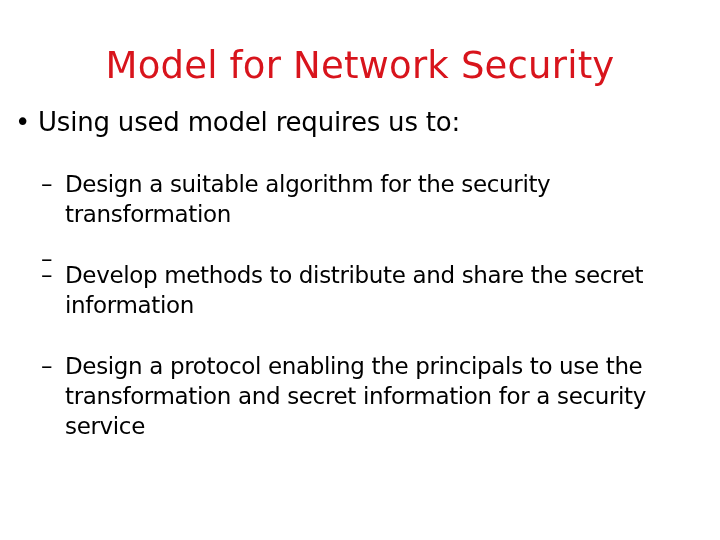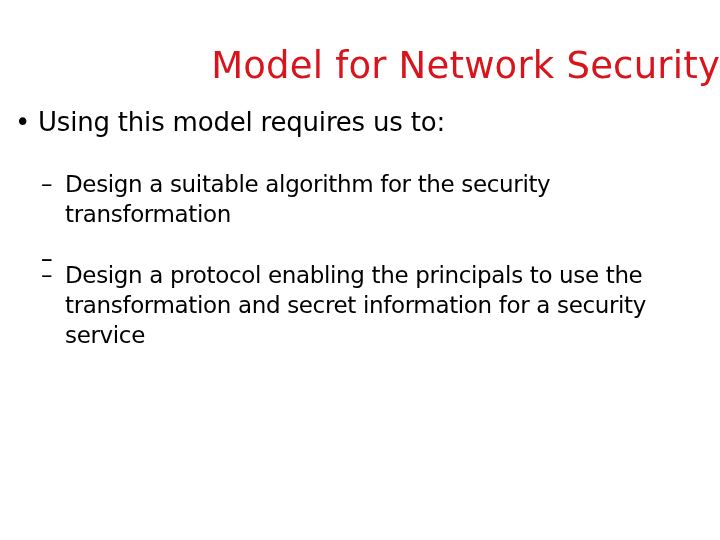--- a/index.html
+++ b/index.html
@@ -16,21 +16,21 @@
     font-family: "DejaVu Sans", sans-serif;
     -webkit-font-smoothing: none;
   }
 
   
   #slide-title {
     position: absolute;
     left: 0;
     top: 44px;
     width: 720px;
-    text-align: right;
+    text-align: center;
     color: #d8141c;
     font-family: "DejaVu Sans", sans-serif;
     font-size: 37px;
     font-weight: 400;
     line-height: 44px;
     letter-spacing: 0.2px;
     white-space: nowrap;
   }
 
   
@@ -92,34 +92,35 @@
 <body>
 
 <div id="slide" style="background: rgb(255, 255, 255);">
 
   <div id="slide-title" style="color: rgb(216, 20, 28);">Model for Network Security</div>
 
   <div id="body-block">
 
     <div class="level1" style="color: rgb(0, 0, 0);">
       <span class="marker">•</span>
-      <span class="l1-text">Using this model requires us to:</span>
+      <span class="l1-text">Using used model requires us to:</span>
     </div>
 
     <div class="level2" style="color: rgb(0, 0, 0);">
       <span class="marker">–</span>
       <span class="l2-text">Design a suitable algorithm for the security transformation</span>
     </div>
 
     <div class="level2" style="color: rgb(0, 0, 0);">
       <span class="marker">–</span>
     </div>
 
     <div class="level2" style="color: rgb(0, 0, 0);">
       <span class="marker">–</span>
+      <span class="l2-text">Develop methods to distribute and share the secret information</span>
     </div>
 
     <div class="level2" style="color: rgb(0, 0, 0);">
       <span class="marker">–</span>
       <span class="l2-text">Design a protocol enabling the principals to use the transformation and secret information for a security service</span>
     </div>
 
   </div>
 </div>
 

